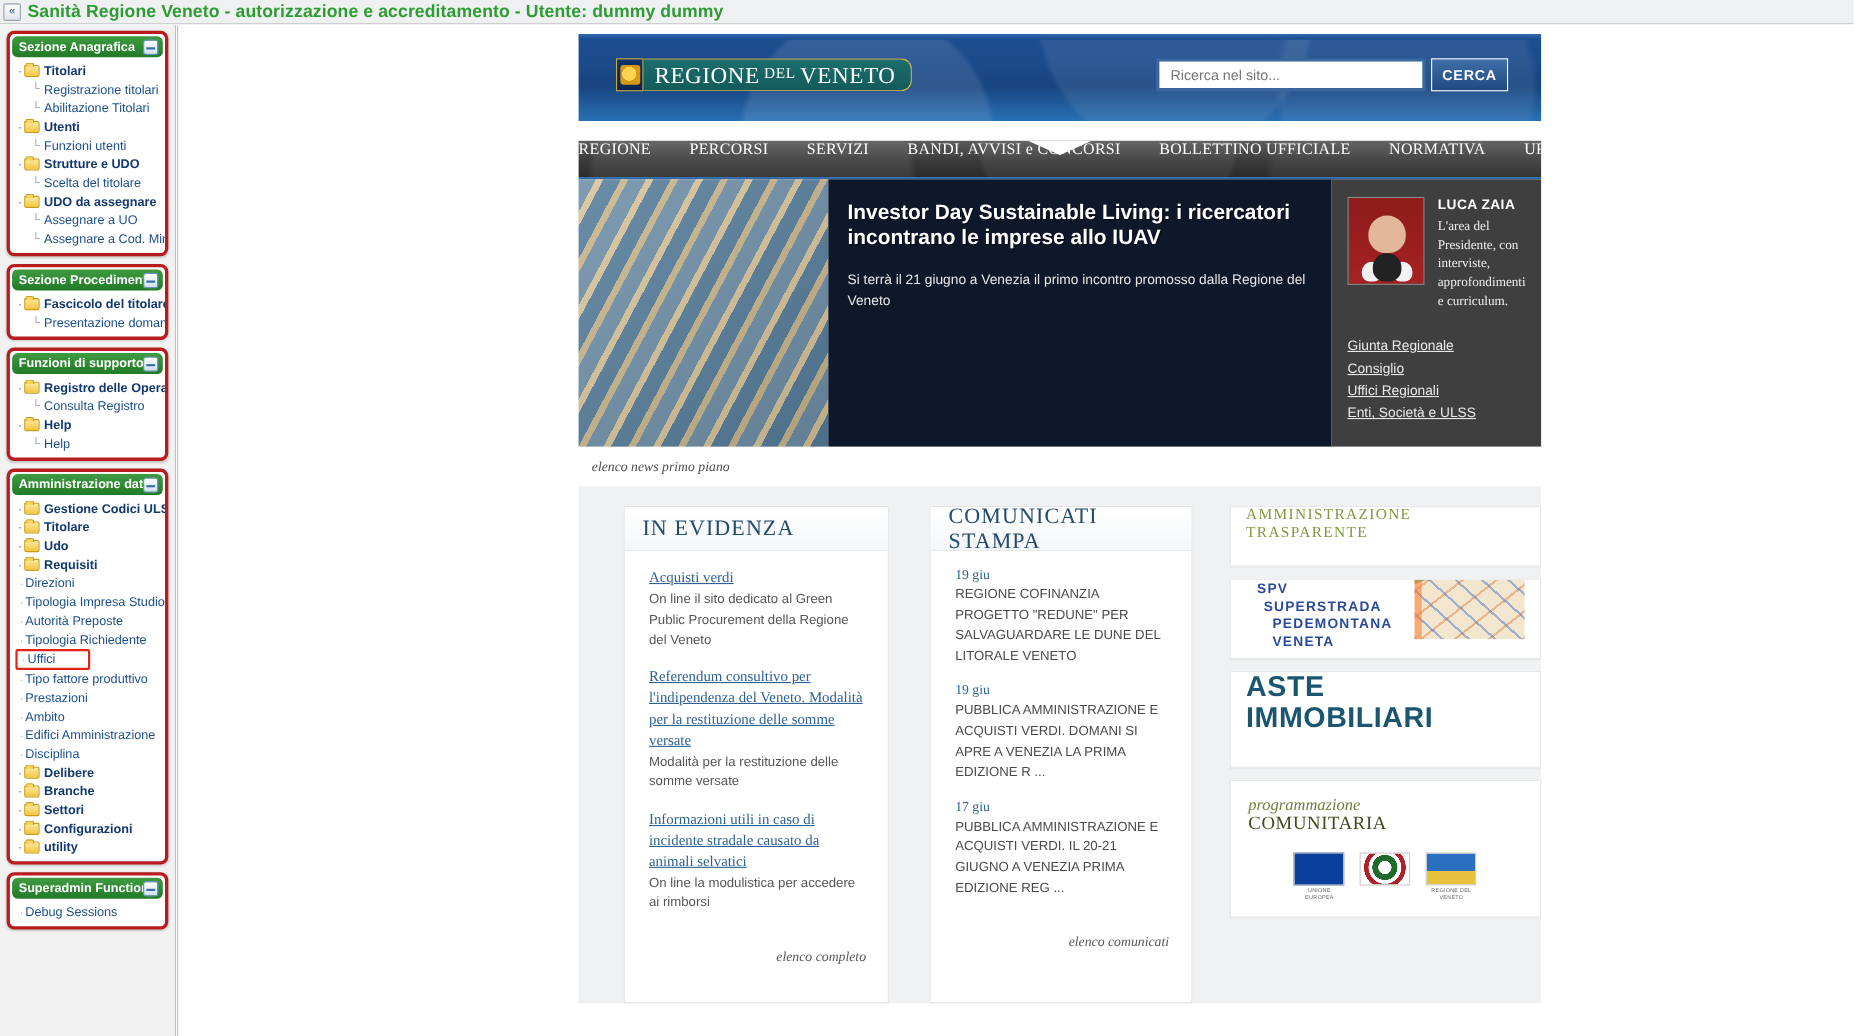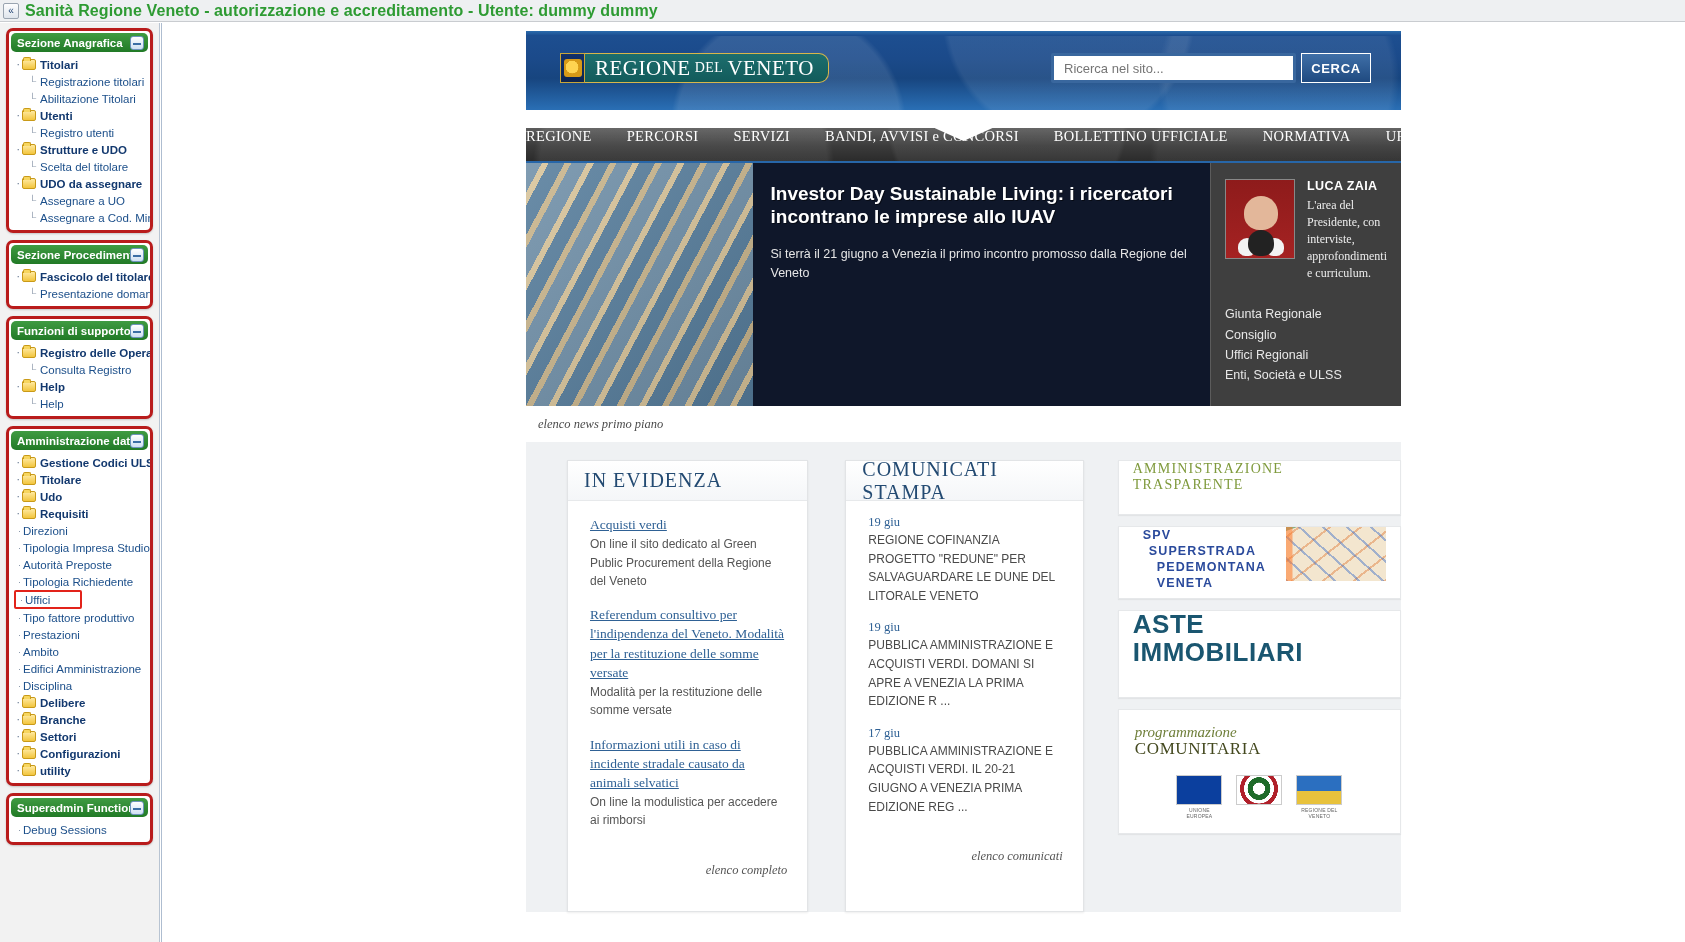--- a/index.html
+++ b/index.html
@@ -224,21 +224,21 @@
     content: ""; position: absolute; left: 18px; top: 16px; width: 34px; height: 34px;
     background: #e3b79a; border-radius: 50% 50% 45% 45%;
     box-shadow: 0 30px 0 -4px #222222, -14px 34px 0 -8px #f2f2f2, 14px 34px 0 -8px #f2f2f2;
   }
   #zaia-name { font-size: 12.5px; font-weight: bold; letter-spacing: .4px; }
   #zaia-desc {
     margin-top: 4px; font-size: 12px; line-height: 1.42;
     font-family: "Liberation Serif", serif; color: #ededed;
   }
   #zaia-links { margin-top: 22px; font-size: 12.5px; line-height: 1.63; color: #e8e8e8; }
-  .zl { cursor: pointer; }
+  .zl { cursor: pointer; text-decoration: underline; }
   #elenco-news {
     height: 36px; display: flex; align-items: center; padding-left: 12px;
     font-family: "Liberation Serif", serif; font-style: italic;
     font-size: 12.5px; color: #4b4b4b; cursor: pointer;
   }
   
   #lower { display: flex; background: #eff1f3; padding: 18px 0 0 0; min-height: 470px; }
   #col-left { width: 22px; }
   .card {
     background: #ffffff; border: 1px solid #e2e4e6;
@@ -362,21 +362,21 @@
           <span class="leaf-elbow">└</span>
           <span>Abilitazione Titolari</span>
         </div>
         <div class="nav-row folder">
           <span class="tick">·</span>
           <span class="folder-ico"></span>
           <span>Utenti</span>
         </div>
         <div class="nav-row leaf">
           <span class="leaf-elbow">└</span>
-          <span>Registro utenti</span>
+          <span>Funzioni utenti</span>
         </div>
         <div class="nav-row folder">
           <span class="tick">·</span>
           <span class="folder-ico"></span>
           <span>Strutture e UDO</span>
         </div>
         <div class="nav-row leaf">
           <span class="leaf-elbow">└</span>
           <span>Scelta del titolare</span>
         </div>

